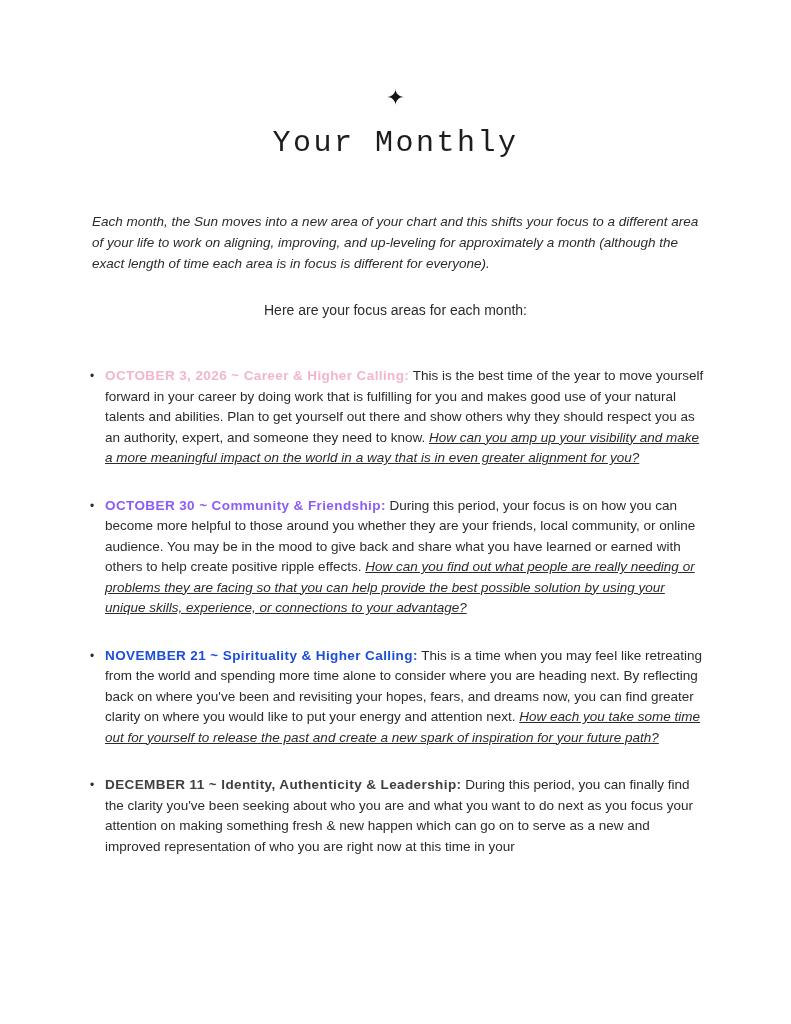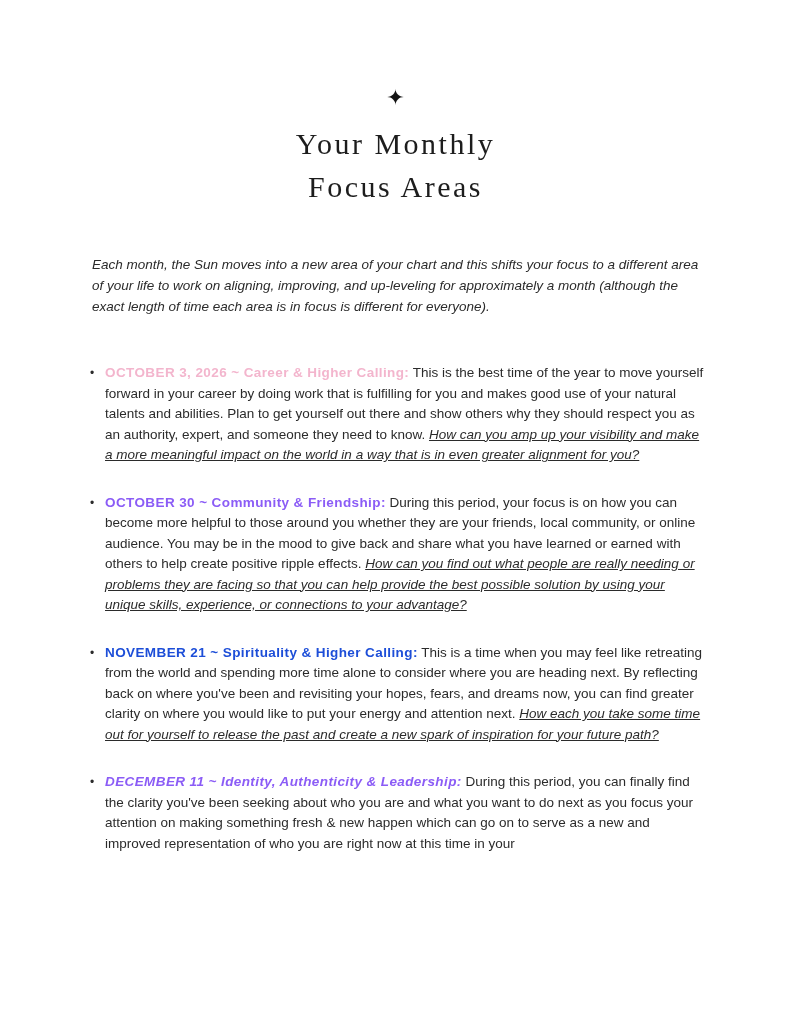--- a/index.html
+++ b/index.html
@@ -15,21 +15,21 @@
   .sparkle {
     padding-top: 86px;
     text-align: center;
     font-size: 22px;
     line-height: 24px;
     color: #141414;
   }
   .title {
     margin-top: 12px;
     text-align: center;
-    font-family: Liberation Serif, serif;
+    font-family: Liberation Mono, monospace;
     font-weight: 400;
     font-size: 30px;
     line-height: 43px;
     letter-spacing: 2.5px;
     color: #1d1d1d;
   }
   .intro {
     margin: 46px 88px 12px 92px;
     font-style: italic;
     font-size: 13.5px;
@@ -75,25 +75,25 @@
 </style>
 </head>
 <body>
 
 <div class="page">
 
   <div class="sparkle">✦</div>
 
   <h1 class="title" style="margin:12px 0 0 0;">
     <span>Your Monthly</span><br>
-    <span>Focus Areas</span>
   </h1>
 
   <p class="intro">Each month, the Sun moves into a new area of your chart and this shifts your focus to a different area of your life to work on aligning, improving, and up-leveling for approximately a month (although the exact length of time each area is in focus is different for everyone).</p>
 
+  <p class="subheading">Here are your focus areas for each month:</p>
 
   <ul class="sections">
 
     <li class="section">
       <span class="bullet">•</span>
       <span class="heading" style="color: rgb(243, 181, 205);">OCTOBER 3, 2026 ~ Career &amp; Higher Calling:</span>
       <span class="body">This is the best time of the year to move yourself forward in your career by doing work that is fulfilling for you and makes good use of your natural talents and abilities. Plan to get yourself out there and show others why they should respect you as an authority, expert, and someone they need to know.</span>
       <span class="question">How can you amp up your visibility and make a more meaningful impact on the world in a way that is in even greater alignment for you?</span>
     </li>
 
@@ -106,20 +106,20 @@
 
     <li class="section">
       <span class="bullet">•</span>
       <span class="heading" style="color: #1d4ed8;">NOVEMBER 21 ~ Spirituality &amp; Higher Calling:</span>
       <span class="body">This is a time when you may feel like retreating from the world and spending more time alone to consider where you are heading next. By reflecting back on where you've been and revisiting your hopes, fears, and dreams now, you can find greater clarity on where you would like to put your energy and attention next.</span>
       <span class="question">How each you take some time out for yourself to release the past and create a new spark of inspiration for your future path?</span>
     </li>
 
     <li class="section">
       <span class="bullet">•</span>
-      <span class="heading" style="color: #8b5cf6; font-style: italic;">DECEMBER 11 ~ Identity, Authenticity &amp; Leadership:</span>
+      <span class="heading" style="color: #404040;">DECEMBER 11 ~ Identity, Authenticity &amp; Leadership:</span>
       <span class="body">During this period, you can finally find the clarity you've been seeking about who you are and what you want to do next as you focus your attention on making something fresh &amp; new happen which can go on to serve as a new and improved representation of who you are right now at this time in your</span>
       <span class="question"></span>
     </li>
 
   </ul>
 
 </div>
 
 </body></html>

